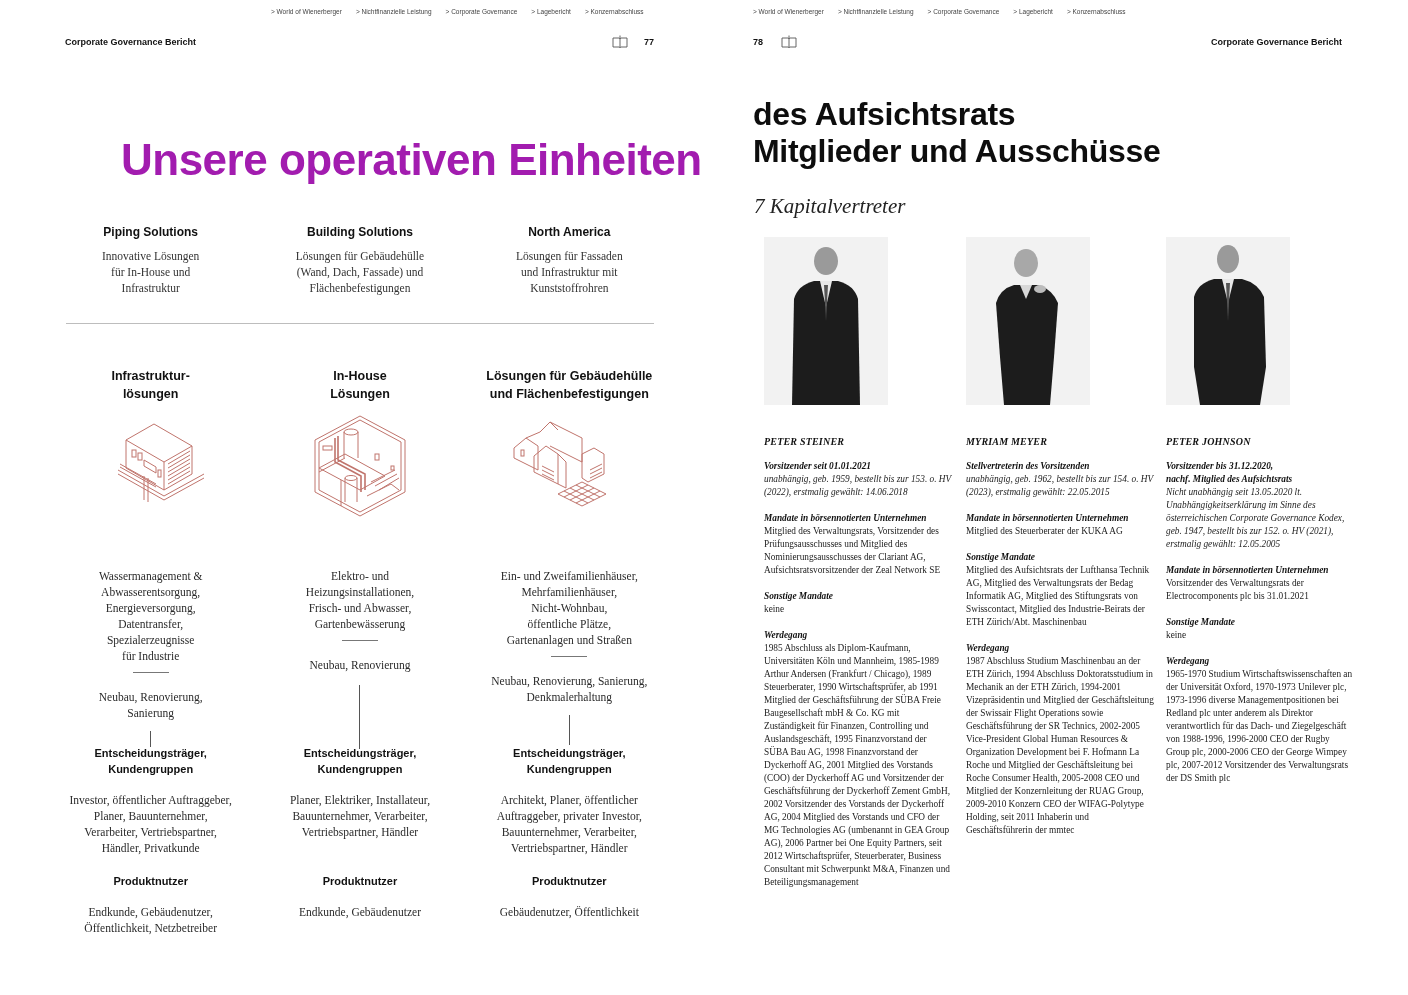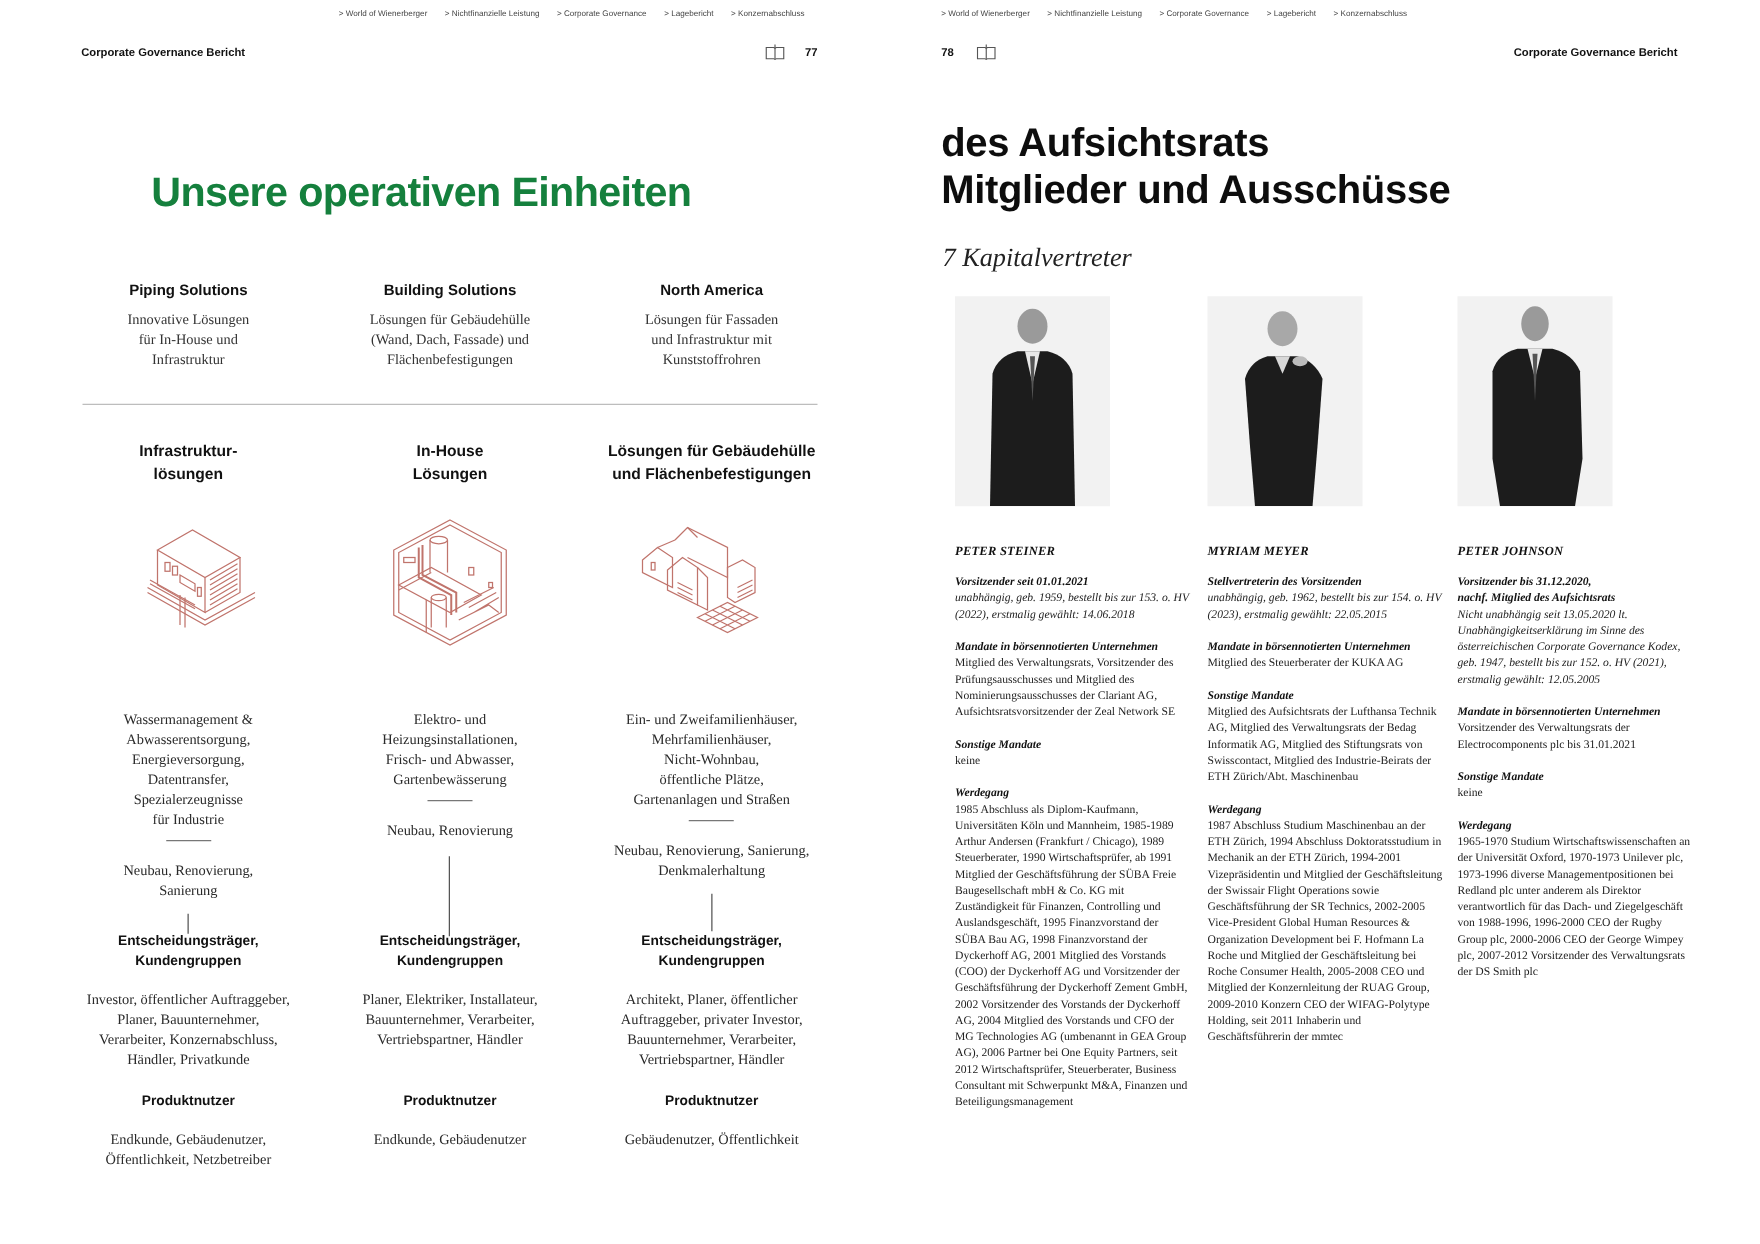--- a/index.html
+++ b/index.html
@@ -20,32 +20,32 @@
 
   .pageno { position: absolute; top: 37px; font-family: "Liberation Sans", sans-serif; font-weight: bold; font-size: 9px; color: #111; }
   .page.left .pageno { left: 644px; }
   .page.right .pageno { left: 49px; }
 
   .book-icon { position: absolute; top: 35px; width: 16px; height: 13px; }
   .page.left .book-icon { left: 612px; }
   .page.right .book-icon { left: 77px; }
 
   
-  .left-title { position: absolute; left: 121px; top: 135px; font-family: "Liberation Sans", sans-serif; font-weight: bold; font-size: 33px; letter-spacing: -0.5px; color: #15803d; }
+  .left-title { position: absolute; left: 121px; top: 135px; font-family: "Liberation Sans", sans-serif; font-weight: bold; font-size: 44px; letter-spacing: -0.5px; color: #a21caf; }
 
   .col3 { position: absolute; left: 58px; width: 604px; display: flex; gap: 24px; }
   .col3 > div { flex: 1; text-align: center; }
 
   .seg-row { top: 225px; }
   .seg-title { font-family: "Liberation Sans", sans-serif; font-weight: bold; font-size: 12px; color: #111; margin-bottom: 9px; }
   .seg-desc { font-size: 11.5px; line-height: 16px; color: #333; }
 
   .divider { position: absolute; left: 66px; width: 588px; top: 323px; height: 1px; background: #bdbdbd; }
 
-  .unit-row { top: 352px; }
+  .unit-row { top: 367px; }
   .unit-title { font-family: "Liberation Sans", sans-serif; font-weight: bold; font-size: 12.5px; line-height: 18px; color: #111; }
 
   .illus-row { position: absolute; top: 410px; left: 58px; width: 604px; display: flex; }
   .illus-row > div { flex: 1; display: flex; justify-content: center; }
   .illus-row svg { width: 110px; height: 110px; }
 
   .app-row { top: 552px; }
   .app-text { font-size: 11.5px; line-height: 16px; color: #2a2a2a; margin-top: 16px; }
   .short-rule { width: 36px; height: 1px; background: #777; margin: 8px auto 8px; }
   .vline { width: 1px; background: #555; margin: 0 auto; }
@@ -235,21 +235,21 @@
 
   <div class="col3 dec-row">
     <div>
       <div class="grp-title">
           <div>Entscheidungsträger,</div>
           <div>Kundengruppen</div>
         </div>
       <div class="grp-text">
           <div>Investor, öffentlicher Auftraggeber,</div>
           <div>Planer, Bauunternehmer,</div>
-          <div>Verarbeiter, Konzernabschluss,</div>
+          <div>Verarbeiter, Vertriebspartner,</div>
           <div>Händler, Privatkunde</div>
         </div>
     </div>
     <div>
       <div class="grp-title">
           <div>Entscheidungsträger,</div>
           <div>Kundengruppen</div>
         </div>
       <div class="grp-text">
           <div>Planer, Elektriker, Installateur,</div>

